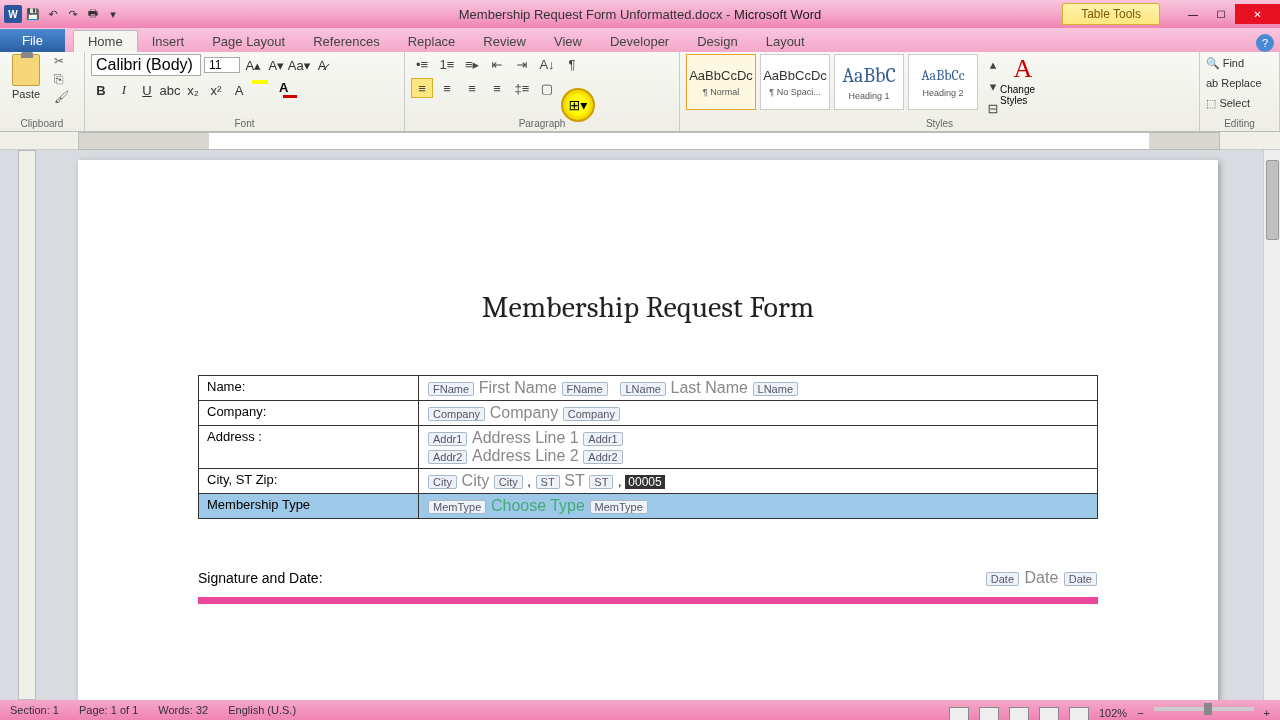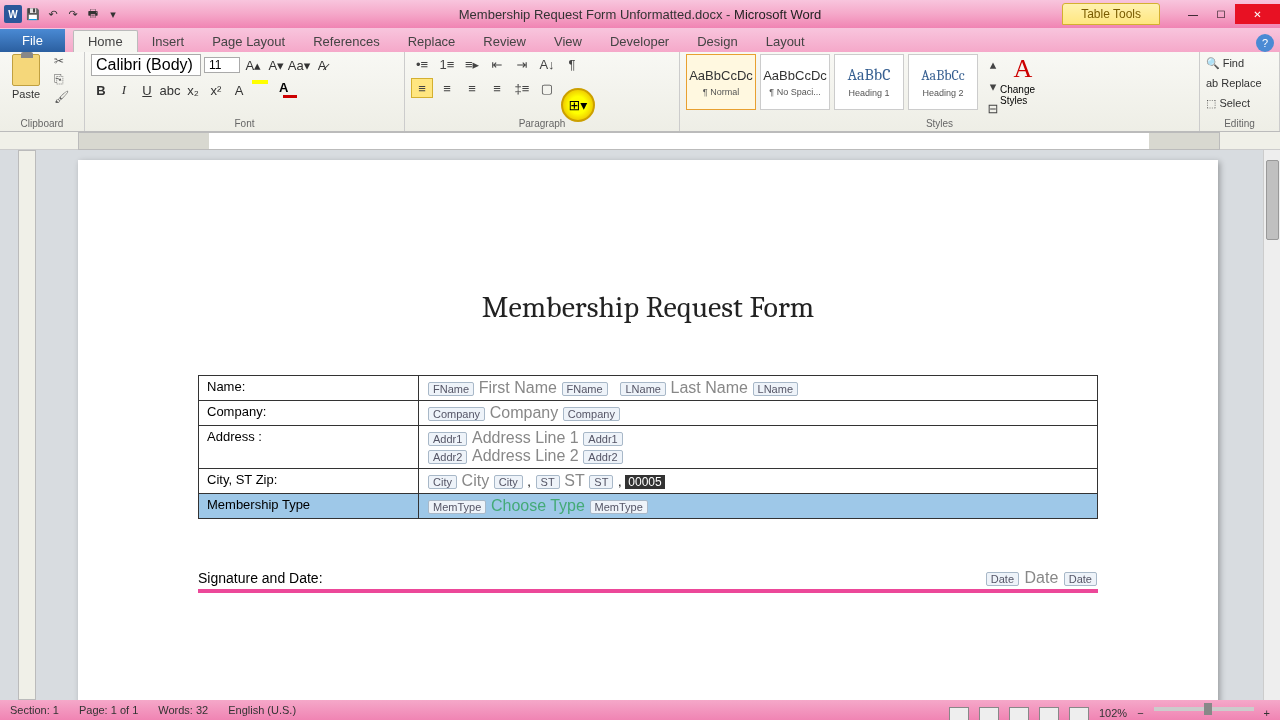--- a/index.html
+++ b/index.html
@@ -52,21 +52,21 @@
 .para-group { width: 275px; }
 .pbtn { width: 22px; height: 20px; display: flex; align-items: center; justify-content: center; font-size: 13px; color: #444; border: 1px solid transparent; }
 .pbtn.active { background: #ffe680; border: 1px solid #d4b030; }
 .shading-active { background: radial-gradient(circle, #ffff00 40%, #f0d000 70%); border: 2px solid #cca000; border-radius: 50%; width: 34px; height: 34px; position: absolute; z-index: 5; display: flex; align-items: center; justify-content: center; }
 .shading-active .inner { font-size: 14px; }
 
 .styles-group { flex: 1; }
 .style-box { width: 70px; height: 56px; border: 1px solid #ccc; background: #fff; display: flex; flex-direction: column; align-items: center; justify-content: center; font-size: 9px; color: #333; }
 .style-box.sel { border: 1px solid #e8a030; background: #fff8e0; }
 .style-sample { font-size: 13px; color: #333; }
-.style-sample.h { font-family: Cambria, serif; color: #365f91; font-size: 16px; }
+.style-sample.h { font-family: Cambria, serif; color: #365f91; font-size: 20px; }
 .style-name { font-size: 9px; color: #555; margin-top: 4px; }
 .change-styles { width: 46px; display: flex; flex-direction: column; align-items: center; font-size: 10px; }
 .change-styles-icon { font-size: 26px; color: #c00; font-family: serif; }
 
 .editing-group { width: 80px; }
 .edit-row { display: flex; align-items: center; gap: 3px; font-size: 11px; color: #333; height: 18px; }
 
 .ruler-bar { height: 18px; background: #f0f0e8; border-bottom: 1px solid #ccc; position: relative; }
 .ruler { position: absolute; left: 78px; right: 60px; height: 18px; background: #fff; border: 1px solid #bbb; }
 .ruler-shade { position: absolute; top: 0; bottom: 0; background: #d8d8d0; }
@@ -81,21 +81,21 @@
 
 .form-table { width: 100%; border-collapse: collapse; border: 1.5px solid #333; }
 .form-table td { border: 1px solid #333; padding: 3px 8px; font-size: 13px; vertical-align: top; }
 .form-table td.label { width: 220px; font-weight: normal; }
 .form-table tr.highlighted td { background: #9ec8e8; }
 
 .cc-tag { display: inline-block; background: #eef3f9; border: 1px solid #a8b8c8; border-radius: 2px; padding: 0 4px; font-size: 11px; color: #556; margin: 0 1px; }
 .cc-placeholder { color: #888; font-size: 16px; }
 .cc-value { font-size: 12px; }
 
-.sig-line { margin-top: 50px; display: flex; align-items: baseline; border-bottom: 4px solid #ec4899; padding-bottom: 2px; }
+.sig-line { margin-top: 50px; display: flex; align-items: baseline; border-bottom: 7px solid #ec4899; padding-bottom: 10px; }
 .sig-label { font-size: 14px; }
 .sig-date { margin-left: auto; }
 
 .statusbar { position: absolute; bottom: 0; left: 0; right: 0; height: 20px; background: linear-gradient(#f5a8c9, #f084b3); display: flex; align-items: center; padding: 0 10px; font-size: 11px; color: #333; gap: 20px; }
 .status-right { margin-left: auto; display: flex; gap: 10px; align-items: flex-start; margin-top: 8px; }
 .view-btn { width: 20px; height: 14px; border: 1px solid #888; background: #eee; }
 .zoom-slider { width: 100px; height: 4px; background: #ccc; position: relative; }
 .zoom-thumb { width: 8px; height: 12px; background: #888; position: absolute; left: 50%; top: -4px; }
 </style>
 </head>

